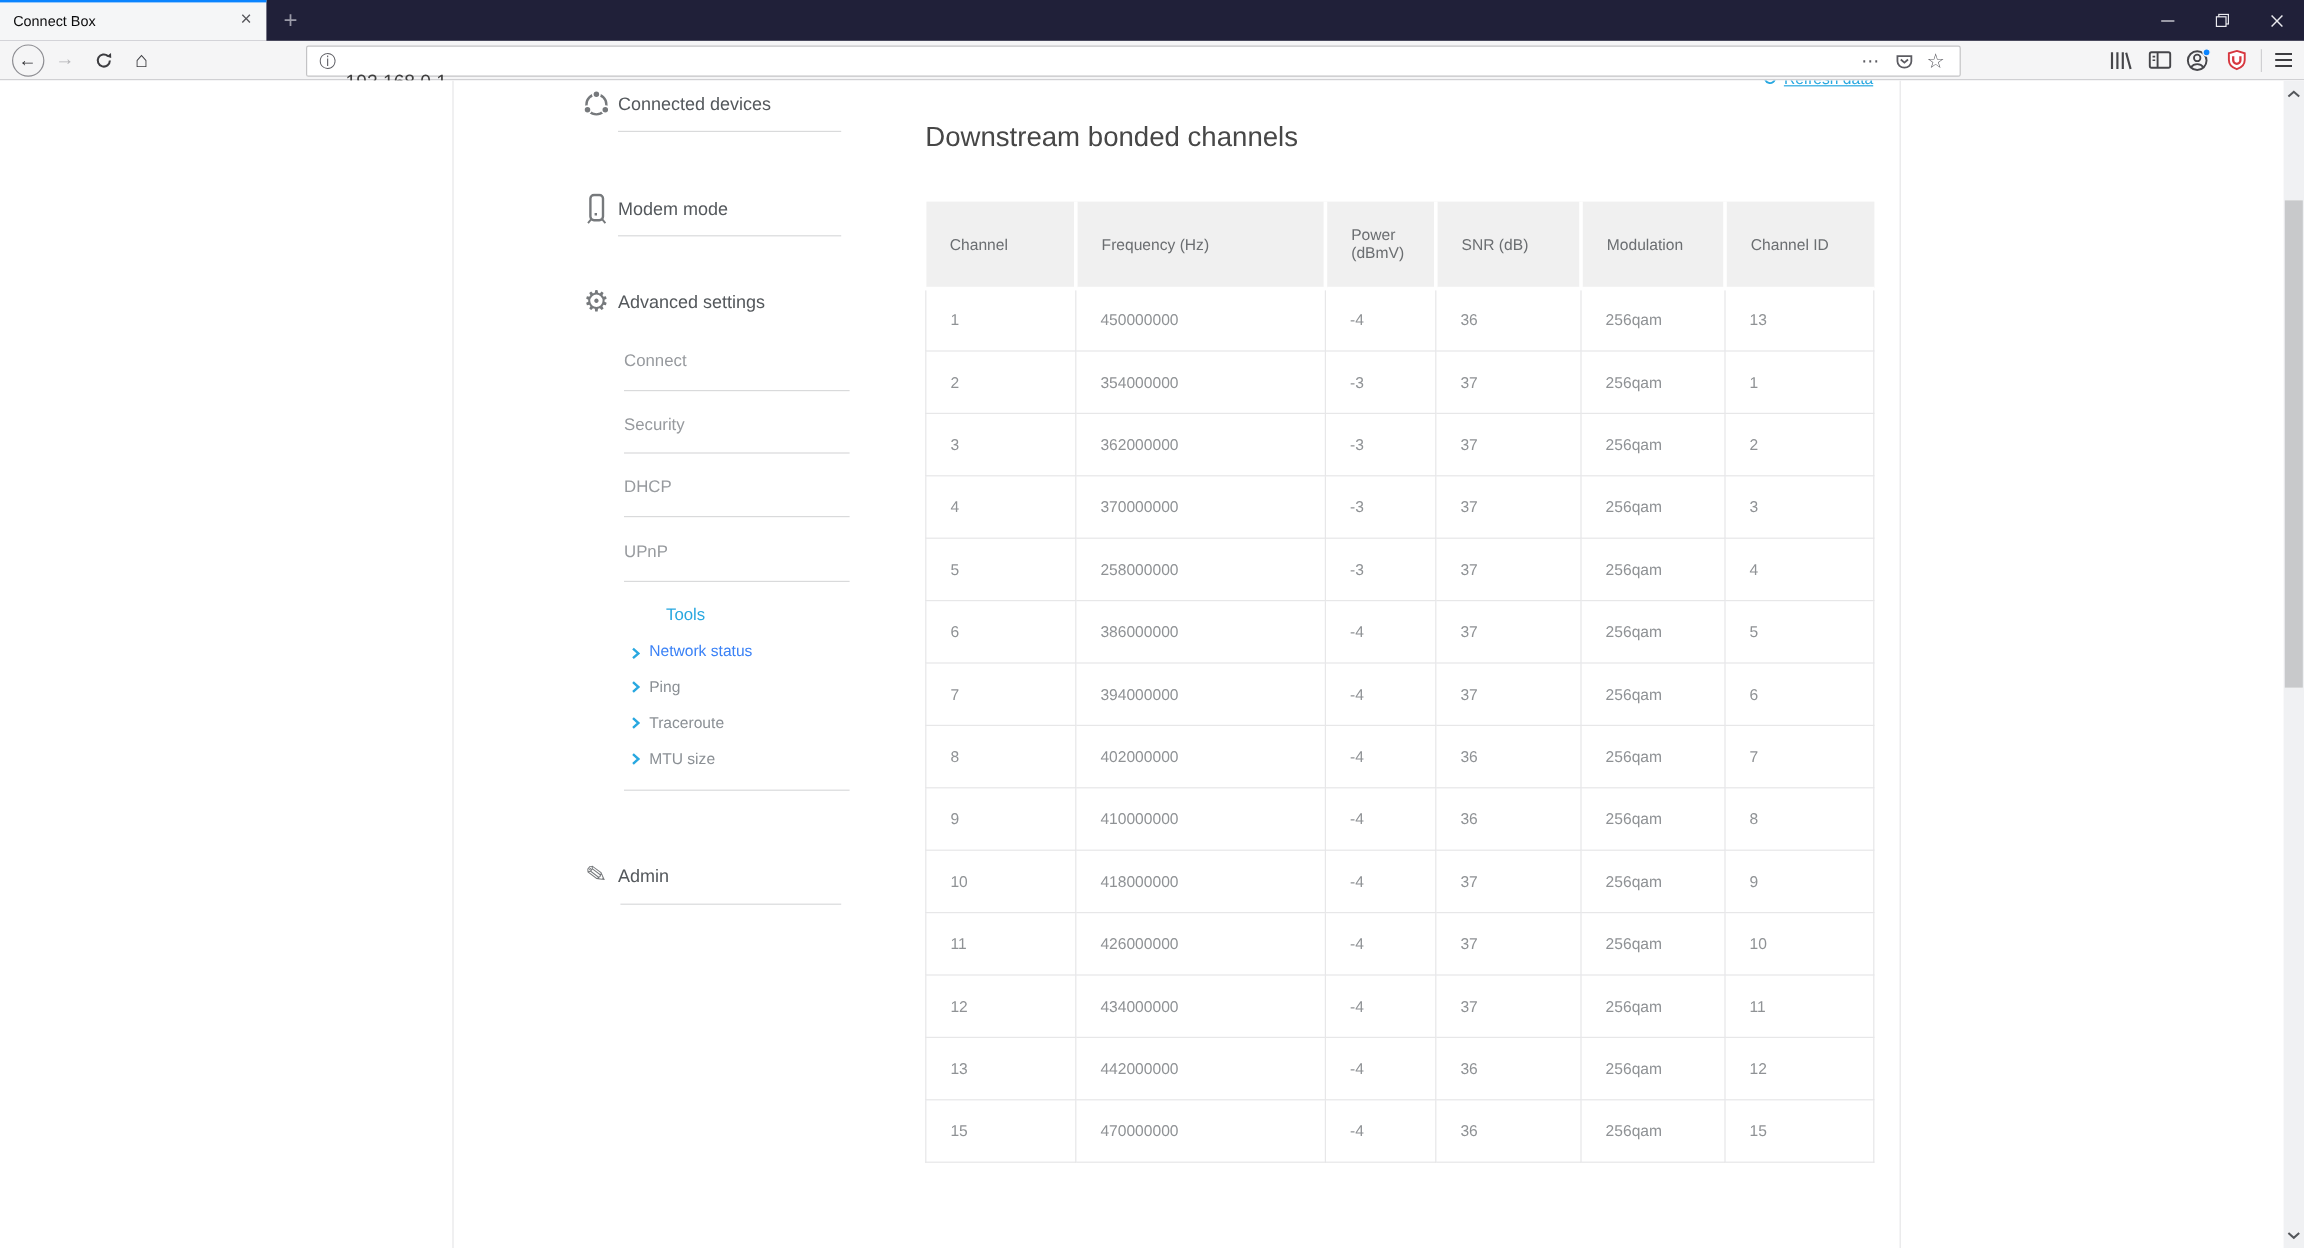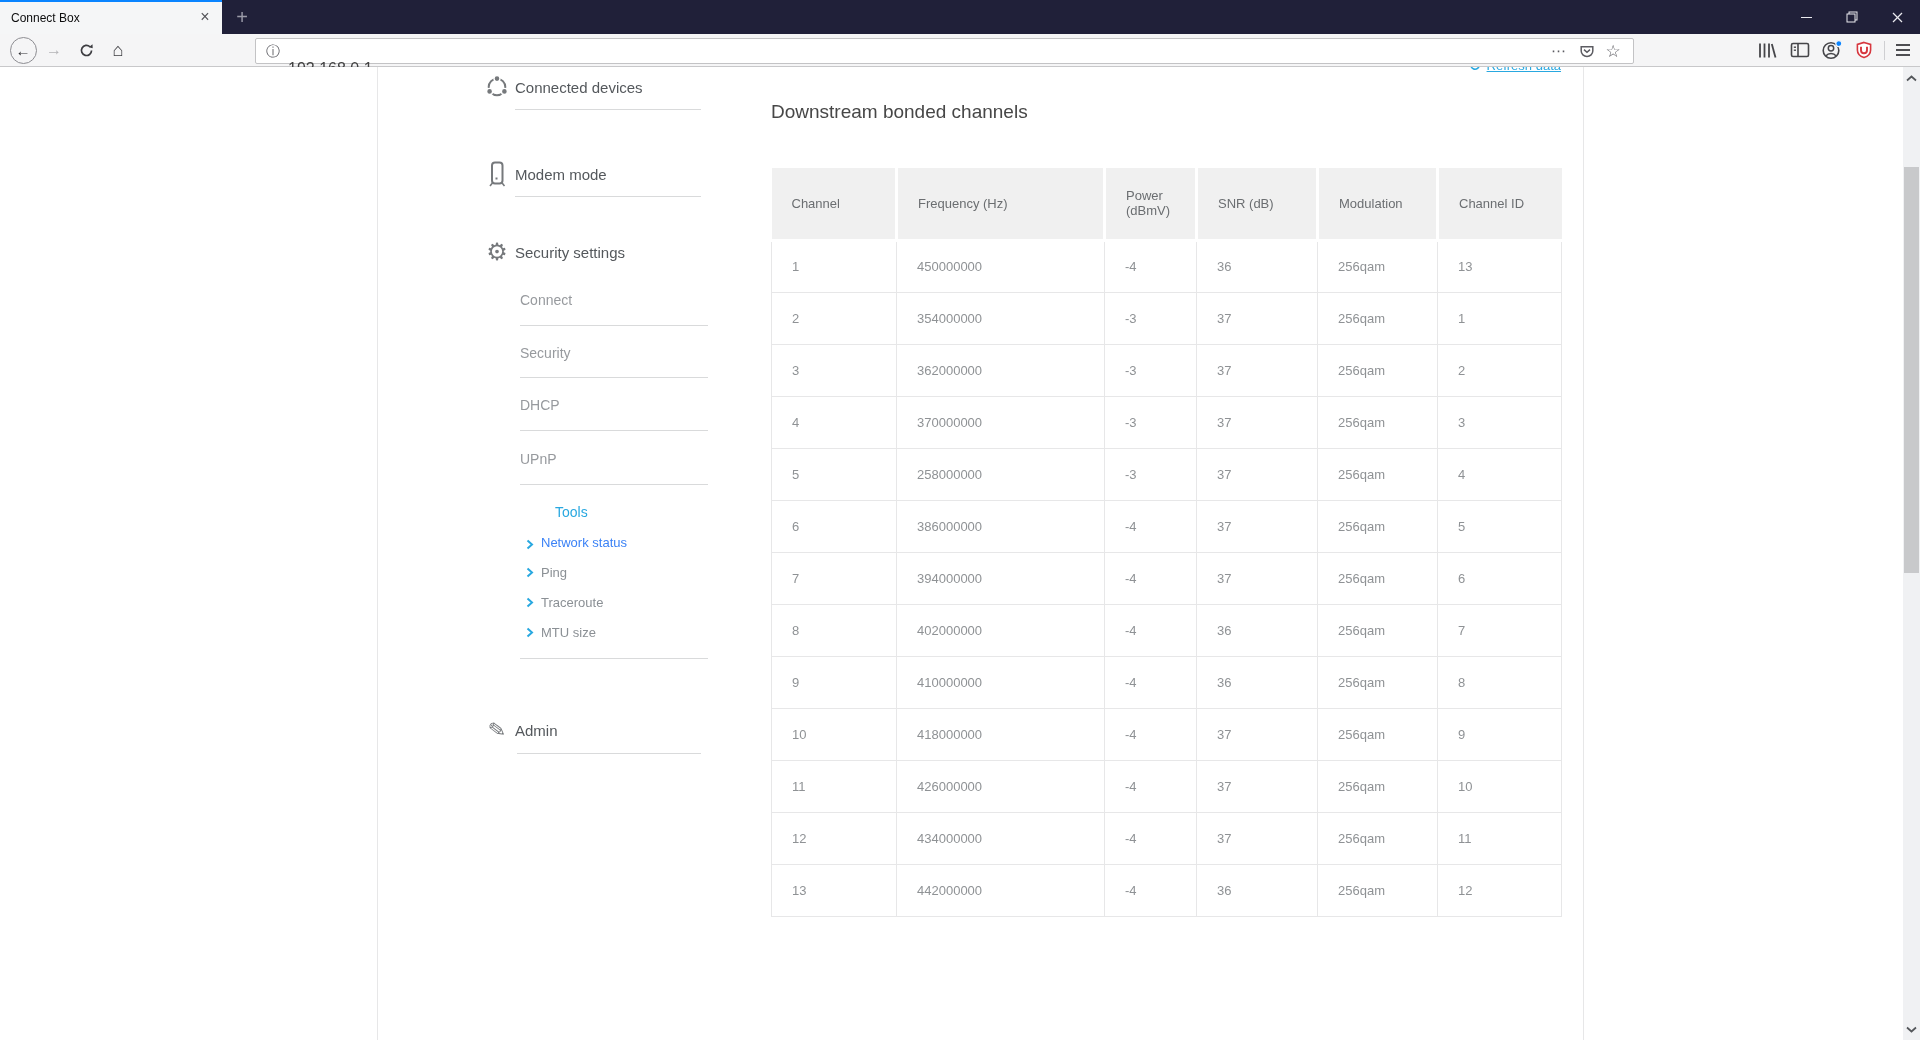--- a/index.html
+++ b/index.html
@@ -52,21 +52,21 @@
   .tools-link { position:absolute; left:526px; display:flex; align-items:center; font-size:13px; font-weight:300; }
   .tools-link .chev { margin-right:7px; display:flex; }
   .link-active { color:#3b82f6;align-items:flex-end; }
   .link-gray { color:#8b9095; }
   .tools-label { color:#29a8e0; }
   .gear-glyph { font-size:24px; line-height:24px; }
   .pencil-glyph { font-size:21px; line-height:22px; transform:rotate(-8deg); }
 
   
   .main-area { position:absolute; left:771px; top:0; width:790px; height:973px; }
-  .page-title { position:absolute; left:0; top:34px; font-size:19px; font-weight:300; color:#474747; }
+  .page-title { position:absolute; left:0; top:34px; font-size:23px; font-weight:300; color:#474747; }
   .refresh-link { position:absolute; right:0; top:-12px; height:20px; display:flex; align-items:center;
                   font-size:13px; color:#29a8e0; }
   .refresh-link .txt { text-decoration:underline; margin-left:6px; }
 
   table.channels { position:absolute; left:0; top:101px; width:790px; border-collapse:collapse; table-layout:fixed; }
   table.channels th { height:72px; background:#f0f0f0; font-weight:400; font-size:13px; color:#6b6e71;
                       text-align:left; vertical-align:middle; padding:0 8px 0 20px;
                       border-right:3px solid #fff; border-bottom:3px solid #fff; }
   table.channels th:last-child { border-right:none; }
   table.channels td { height:52px; font-size:13px; font-weight:300; color:#8f9295;
@@ -204,21 +204,21 @@
           <line x1="4" y1="25" x2="6.6" y2="21.8" stroke="#76797c" stroke-width="1.6"></line>
           <line x1="18.5" y1="25" x2="15.9" y2="21.8" stroke="#76797c" stroke-width="1.6"></line>
         </svg>
       </span>
       <span class="nav-label">Modem mode</span>
     </div>
     <div class="nav-underline" style="top:129px;"></div>
 
     <div class="nav-main" style="top:170px;">
       <span class="nav-icon gear-glyph">⚙</span>
-      <span class="nav-label">Security settings</span>
+      <span class="nav-label">Advanced settings</span>
     </div>
 
     <div class="nav-sub" style="top:225px;">Connect</div>
     <div class="sub-underline" style="top:258px;"></div>
     <div class="nav-sub" style="top:278px;">Security</div>
     <div class="sub-underline" style="top:310px;"></div>
     <div class="nav-sub" style="top:330px;">DHCP</div>
     <div class="sub-underline" style="top:363px;"></div>
     <div class="nav-sub" style="top:384px;">UPnP</div>
     <div class="sub-underline" style="top:417px;"></div>
@@ -392,20 +392,28 @@
               <td>11</td>
             </tr>
             <tr>
               <td>13</td>
               <td>442000000</td>
               <td>-4</td>
               <td>36</td>
               <td>256qam</td>
               <td>12</td>
             </tr>
+            <tr>
+              <td>15</td>
+              <td>470000000</td>
+              <td>-4</td>
+              <td>36</td>
+              <td>256qam</td>
+              <td>15</td>
+            </tr>
           </tbody>
       </table>
     </div>
 
     <div class="scrollbar">
       <div class="sb-arrow sb-up">
         <svg width="11" height="7" viewBox="0 0 11 7">
             <polyline points="1,5.5 5.5,1.5 10,5.5" fill="none" stroke="#54575b" stroke-width="1.7"></polyline>
           </svg>
       </div>

